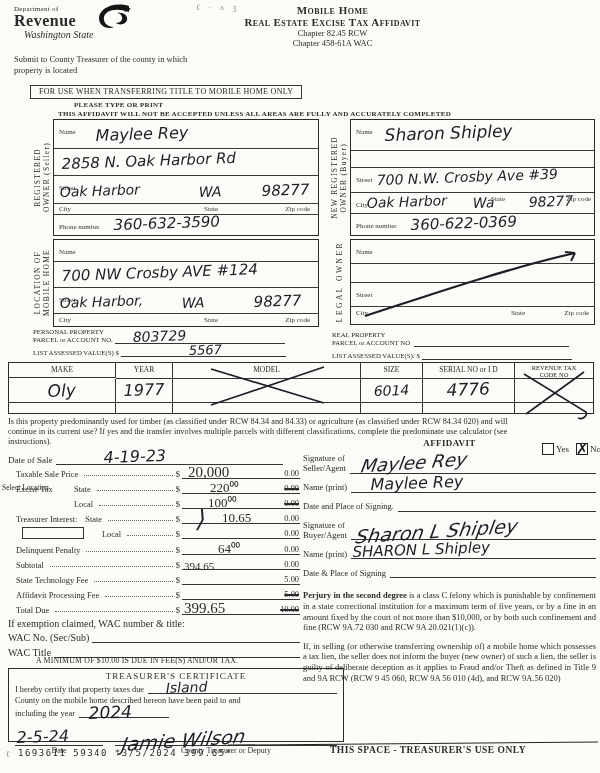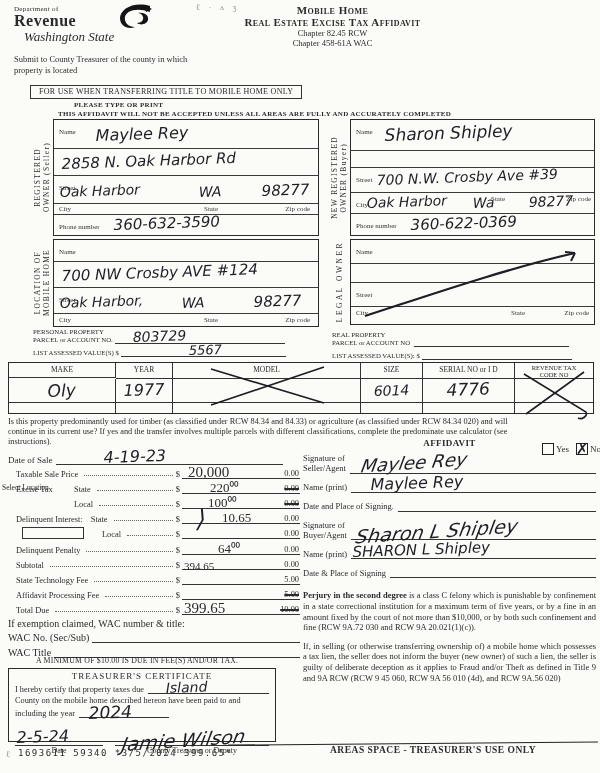--- a/index.html
+++ b/index.html
@@ -12,21 +12,21 @@
   
   .hw  { font-family:"DejaVu Sans", sans-serif; font-style:italic; color:var(--ink);
          display:inline-block; transform:rotate(-2deg); transform-origin:left bottom; white-space:nowrap; }
   .sig { font-family:"DejaVu Sans", sans-serif; font-style:italic; color:var(--ink);
          display:inline-block; transform:skewX(-14deg) rotate(-4deg); white-space:nowrap; }
 
   
   .logo-row { display:flex; align-items:flex-start; }
   .dept-sm { font-size:7px; letter-spacing:.3px; }
   .dept-big { font-size:16px; font-weight:bold; letter-spacing:.5px; line-height:1; }
-  .dept-it { font-size:13px; font-style:italic; }
+  .dept-it { font-size:10px; font-style:italic; }
   .title-c { text-align:center; }
   .t1 { font-size:11px; font-weight:bold; font-variant:small-caps; letter-spacing:.5px; }
   .t2 { font-size:11px; font-weight:bold; font-variant:small-caps; letter-spacing:.4px; }
   .ch { font-size:8.5px; }
   .note { font-size:8.5px; line-height:1.25; }
   .marks { font-size:9px; color:#9a9a9a; letter-spacing:3px; }
 
   .usebox { border:1px solid #333; font-size:8px; padding:1px 8px 2px 8px; letter-spacing:.3px; }
   .tiny { font-size:7px; letter-spacing:.3px; }
 
@@ -363,21 +363,21 @@
       <span class="msub">Local</span>
       <span class="leader"></span>
       <span class="dollar">$</span>
       <span class="vline">
         <span class="hwv" style="left:26px;">100⁰⁰</span>
         <span class="printed struck">0.00</span>
       </span>
     </div>
 
     <div class="mrow">
-      <span class="ml1">Delinquent Interest:</span>
+      <span class="ml1">Treasurer Interest:</span>
       <span class="msub">State</span>
       <span class="leader"></span>
       <span class="dollar">$</span>
       <span class="vline">
         <span class="hwv" style="left:40px;">10.65</span>
         <span class="printed">0.00</span>
       </span>
     </div>
 
     <div class="mrow">
@@ -448,21 +448,21 @@
       <span style="white-space:nowrap;">WAC No. (Sec/Sub)</span>
       <span class="uline" style="flex:1;height:11px;margin-left:3px;"></span>
     </div>
     <div style="display:flex;align-items:center;margin-top:4px;">
       <span style="white-space:nowrap;">WAC Title</span>
       <span class="uline" style="flex:1;height:11px;margin-left:3px;"></span>
     </div>
   </div>
   <div class="abs" style="left:36px;top:656px;font-size:7.8px;letter-spacing:.2px;">A MINIMUM OF $10.00 IS DUE IN FEE(S) AND/OR TAX.</div>
 
-  <div class="abs tbox" style="left:8px;top:668px;width:268px;height:74px;padding-left:6px;">
+  <div class="abs tbox" style="left:8px;top:668px;width:336px;height:74px;padding-left:6px;">
     <div class="ttitle">TREASURER'S CERTIFICATE</div>
     <div class="tline">
       <span style="white-space:nowrap;">I hereby certify that property taxes due</span>
       <span class="tfill">
         <span class="hw" style="position:absolute;left:18px;bottom:-3px;font-size:14px;">Island</span>
       </span>
     </div>
     <div style="margin-top:2px;">County on the mobile home described hereon have been paid to and</div>
     <div class="tline">
       <span style="white-space:nowrap;">including the year</span>
@@ -535,15 +535,15 @@
     </div>
 
     <p class="just" style="margin-top:12px;"><b>Perjury in the second degree</b><span> is a class C felony which is punishable by confinement in a state correctional institution for a maximum term of five years, or by a fine in an amount fixed by the court of not more than $10,000, or by both such confinement and fine (RCW 9A.72 030 and RCW 9A 20.021(1)(c)).</span></p>
 
     <p class="just" style="margin-top:8px;">If, in selling (or otherwise transferring ownership of) a mobile home which possesses a tax lien, the seller does not inform the buyer (new owner) of such a lien, the seller is guilty of deliberate deception as it applies to Fraud and/or Theft as defined in Title 9 and 9A RCW (RCW 9 45 060, RCW 9A 56 010 (4d), and RCW 9A.56 020)</p>
   </div>
 
   <div class="abs" style="left:228px;top:743px;width:370px;border-top:1.6px solid #222;transform:rotate(-0.5deg);"></div>
   <div class="abs marks" style="left:6px;top:749px;letter-spacing:0;">ℓ</div>
   <div class="abs stamp" style="left:18px;top:748px;">1693611 59340 *3/5/2024 399.65*</div>
-  <div class="abs fUse" style="left:330px;top:745px;">AREAS SPACE - TREASURER'S USE ONLY</div>
+  <div class="abs fUse" style="left:330px;top:745px;">THIS SPACE - TREASURER'S USE ONLY</div>
 
 </div>
 
 </body></html>

